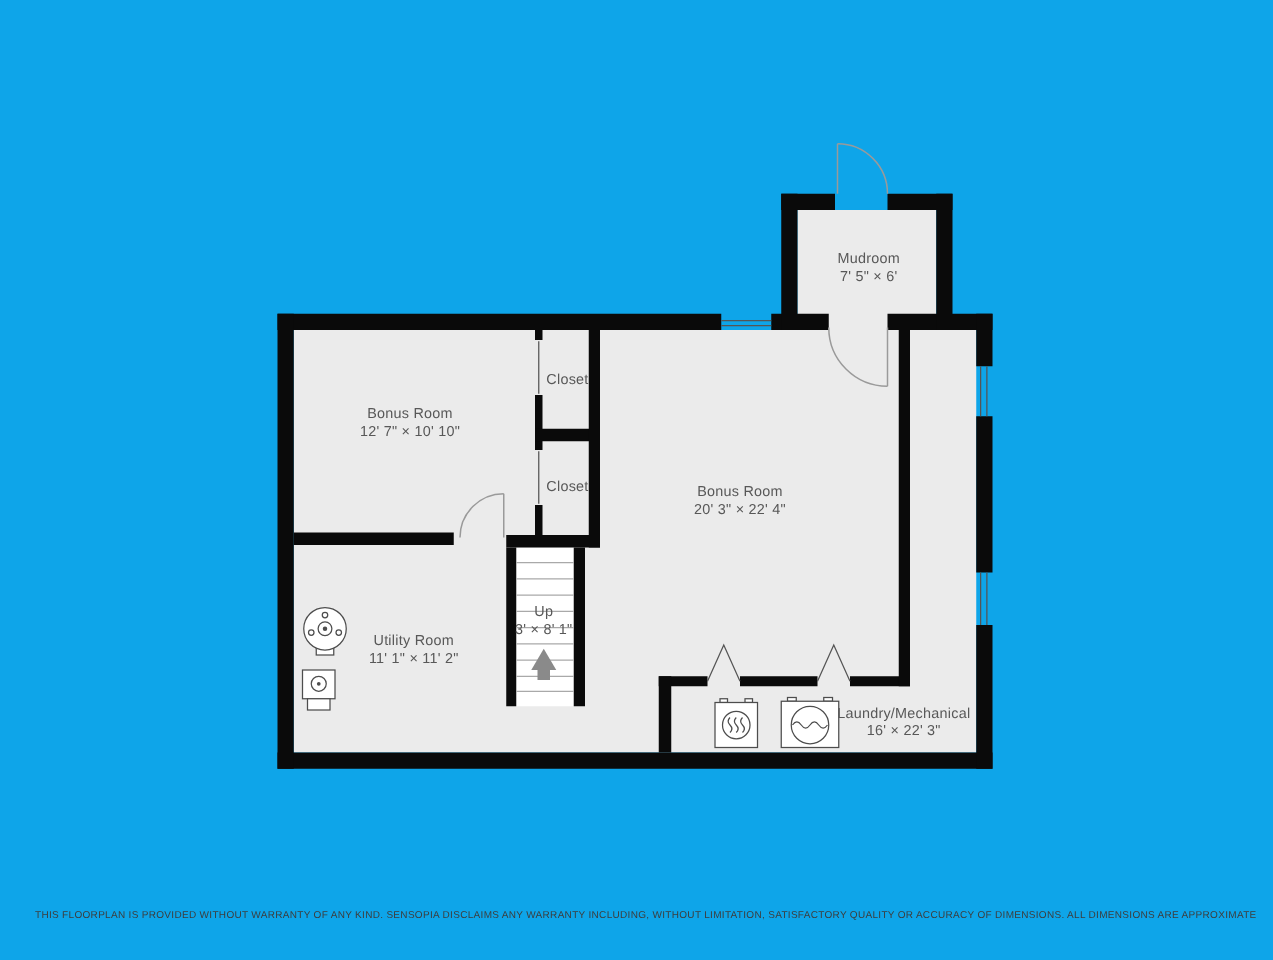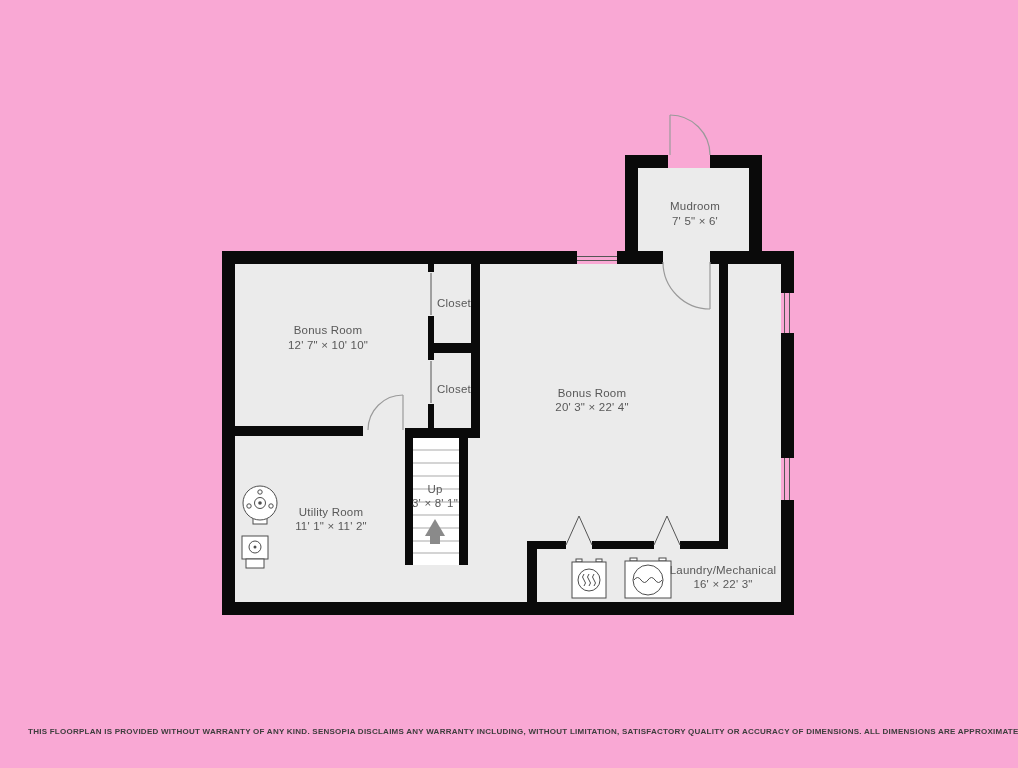--- a/index.html
+++ b/index.html
@@ -1,29 +1,29 @@
 <!DOCTYPE html>
 <html><head>
 <meta charset="utf-8">
 <style>
   html,body{margin:0;padding:0;background:#fff;}
-  .page{position:relative;width:1018px;height:768px;background:#f9a8d4;overflow:hidden;
+  .page{position:relative;width:1018px;height:768px;background:#0ea5e9;overflow:hidden;
         font-family:"Liberation Sans",sans-serif;}
   svg{position:absolute;left:0;top:0;}
   .wall{fill:#0a0a0a;}
   .floor{fill:#ebebeb;}
   .stairfloor{fill:#ffffff;}
   .lbl{fill:#585858;font-size:11.5px;letter-spacing:.2px;}
   .thin{stroke:#555;stroke-width:1;fill:none;}
   .arc{stroke:#9a9a9a;stroke-width:1.2;fill:none;}
   .tread{stroke:#a9a9a9;stroke-width:1;}
   .fixture{fill:#ffffff;stroke:#4d4d4d;stroke-width:1;}
   .fixline{stroke:#4d4d4d;stroke-width:1;fill:none;}
   .disclaimer{position:absolute;left:28px;top:727px;font-size:8px;color:#3d3d3d;
-              letter-spacing:.25px;white-space:nowrap;font-weight:bold;}
+              letter-spacing:.25px;white-space:nowrap;}
 </style>
 </head>
 <body>
 
 <div class="page">
   <svg width="1018" height="768" viewBox="0 0 1018 768">
 
     <g>
       <rect class="floor" x="235" y="264" width="546" height="338"></rect>
       <rect class="floor" x="638" y="168" width="111" height="96"></rect>

